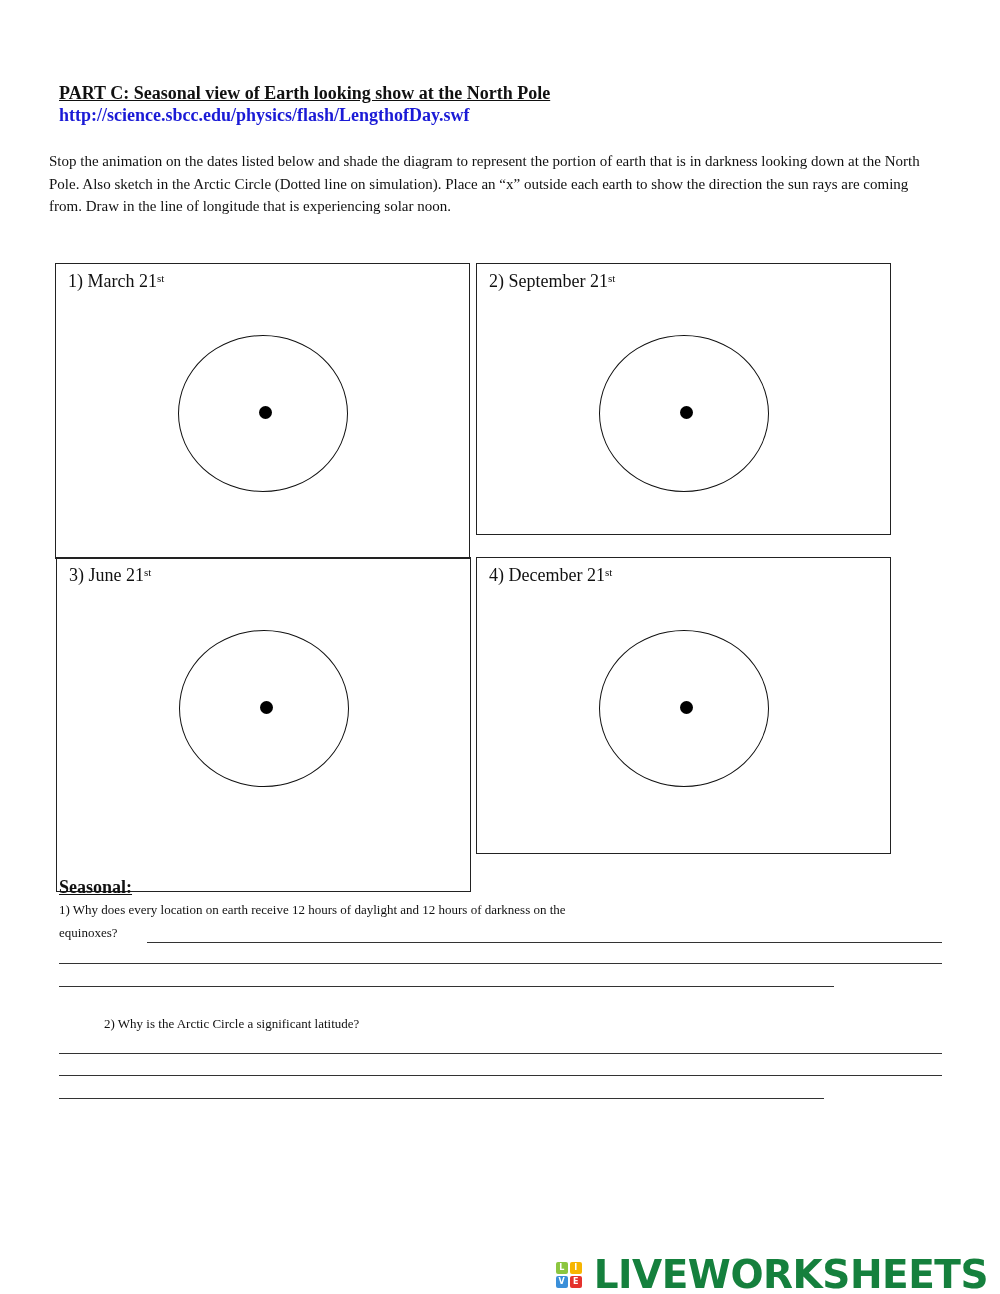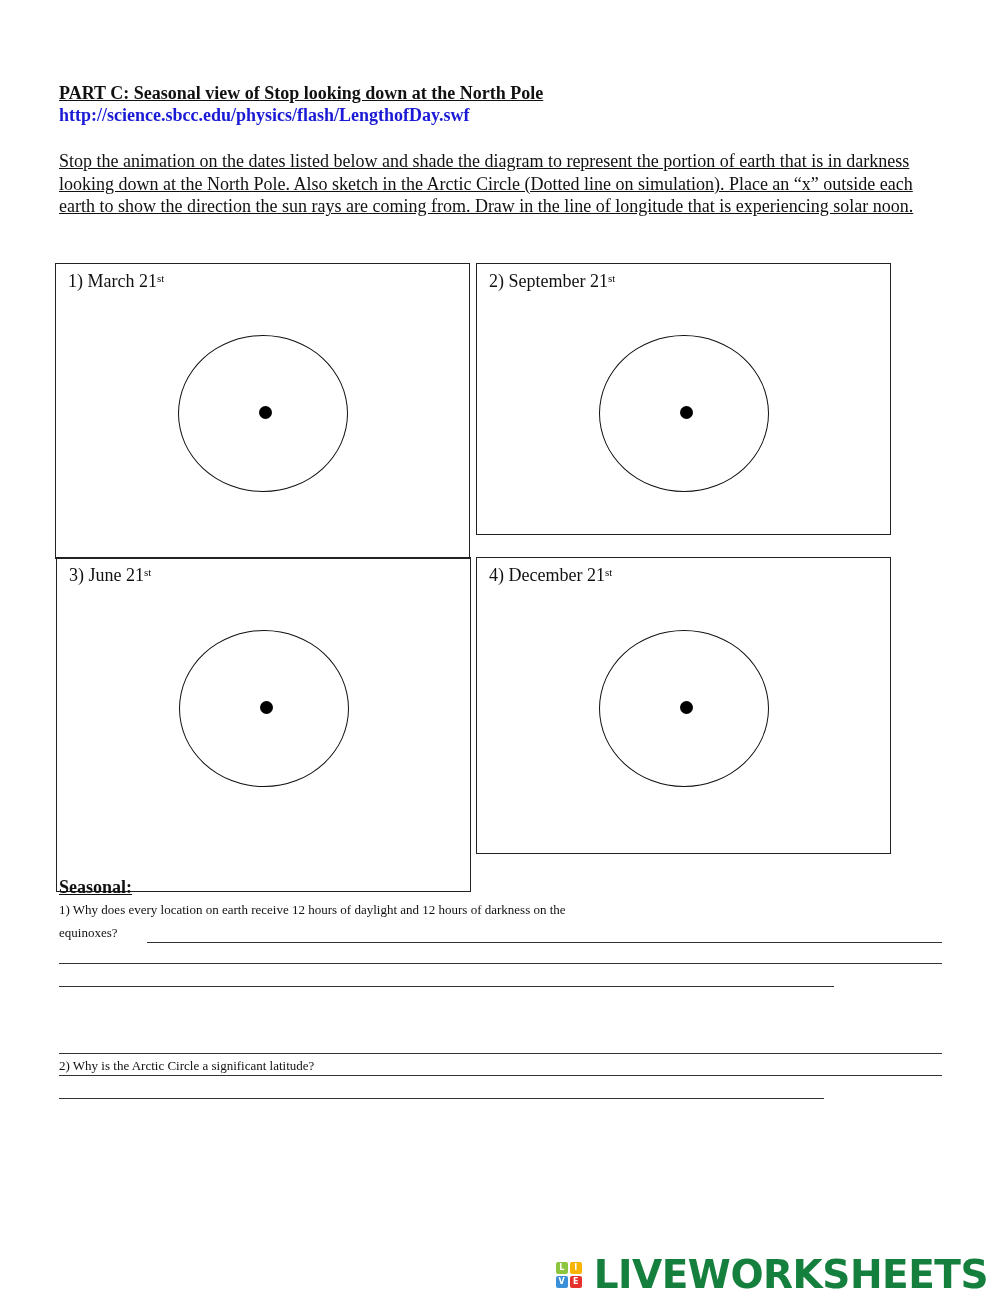--- a/index.html
+++ b/index.html
@@ -1,38 +1,38 @@
 <!DOCTYPE html>
 <html><head>
 <meta charset="utf-8">
 <style>
   html, body { margin: 0; padding: 0; background: #ffffff; }
   body { width: 1000px; height: 1294px; position: relative; overflow: hidden;
          font-family: "Liberation Serif", serif; color: #111; }
   .abs { position: absolute; }
   .title { left: 59px; top: 83px; font-size: 18px; font-weight: bold; text-decoration: underline; line-height: 21px; }
   .link { left: 59px; top: 105px; font-size: 18px; font-weight: bold; color: #1a1ad6; line-height: 21px; }
-  .instructions { left: 59px; top: 150px; width: 890px; font-size: 18px; line-height: 22.7px; text-decoration: underline; }
+  .instructions { left: 49px; top: 150px; width: 890px; font-size: 15px; line-height: 22.7px; }
   .box { position: absolute; border: 1.5px solid #222; box-sizing: border-box; }
   .box-label { position: absolute; left: 12px; top: 6px; font-size: 18px; line-height: 22px; }
   .box-label sup { font-size: 11px; vertical-align: top; position: relative; top: -3px; }
   .earth { position: absolute; width: 170px; height: 157px; border: 1.3px solid #111; border-radius: 50%; box-sizing: border-box; }
   .pole { position: absolute; width: 13px; height: 13px; background: #000; border-radius: 50%; }
   .questions-h { left: 59px; top: 876px; font-size: 18px; font-weight: bold; text-decoration: underline; line-height: 22px; }
   .q-text { left: 59px; font-size: 13px; line-height: 22px; width: 890px; }
   .line { position: absolute; height: 0; border-top: 1.2px solid #333; left: 59px; }
   .logo { right: 12px; top: 1252px; display: flex; align-items: center; }
   .logo-tiles { display: grid; grid-template-columns: 12px 12px; grid-template-rows: 12px 12px; gap: 2px; margin-right: 4px; }
   .tile { font-family: "DejaVu Sans", sans-serif; font-size: 8px; font-weight: bold; color: #fff; display: flex; align-items: center; justify-content: center; border-radius: 2px; }
   .logo-text { font-family: "DejaVu Sans", sans-serif; font-weight: bold; font-size: 39px; color: #15803d; letter-spacing: -0.5px; margin-left: 8px; }
 </style>
 </head>
 <body>
 
-<div class="abs title">PART C: Seasonal view of Stop looking down at the North Pole</div>
+<div class="abs title">PART C: Seasonal view of Earth looking show at the North Pole</div>
 <div class="abs link">http://science.sbcc.edu/physics/flash/LengthofDay.swf</div>
 <div class="abs instructions">Stop the animation on the dates listed below and shade the diagram to represent the portion of earth that is in darkness looking down at the North Pole. Also sketch in the Arctic Circle (Dotted line on simulation). Place an “x” outside each earth to show the direction the sun rays are coming from. Draw in the line of longitude that is experiencing solar noon.</div>
 
 <div class="box" style="left:55px; top:263px; width:415px; height:296px;">
   <div class="box-label"><span>1) March 21</span><sup>st</sup></div>
   <div class="earth" style="left:122px; top:71px;"></div>
   <div class="pole" style="left:203px; top:142px;"></div>
 </div>
 <div class="box" style="left:476px; top:263px; width:415px; height:272px;">
   <div class="box-label"><span>2) September 21</span><sup>st</sup></div>
@@ -50,21 +50,21 @@
   <div class="pole" style="left:203px; top:143px;"></div>
 </div>
 
 <div class="abs questions-h">Seasonal:</div>
 <div class="abs q-text" style="top:899px;">1) Why does every location on earth receive 12 hours of daylight and 12 hours of darkness on the</div>
 <div class="abs q-text" style="top:922px; width:auto;">equinoxes?</div>
 <div class="line" style="left:147px; top:942px; width:795px;"></div>
 <div class="line" style="top:963px; width:883px;"></div>
 <div class="line" style="top:986px; width:775px;"></div>
 
-<div class="abs q-text" style="top:1055px;">2) Why is the Arctic Circle a significant latitude?</div>
+<div class="abs q-text" style="top:1013px;margin-left:45px;">2) Why is the Arctic Circle a significant latitude?</div>
 <div class="line" style="top:1053px; width:883px;"></div>
 <div class="line" style="top:1075px; width:883px;"></div>
 <div class="line" style="top:1098px; width:765px;"></div>
 
 <div class="abs logo">
   <div class="logo-tiles">
     <div class="tile" style="background:#8cc63f;">L</div>
     <div class="tile" style="background:#f7b500;">I</div>
     <div class="tile" style="background:#3a8fd9;">V</div>
     <div class="tile" style="background:#e5322d;">E</div>

